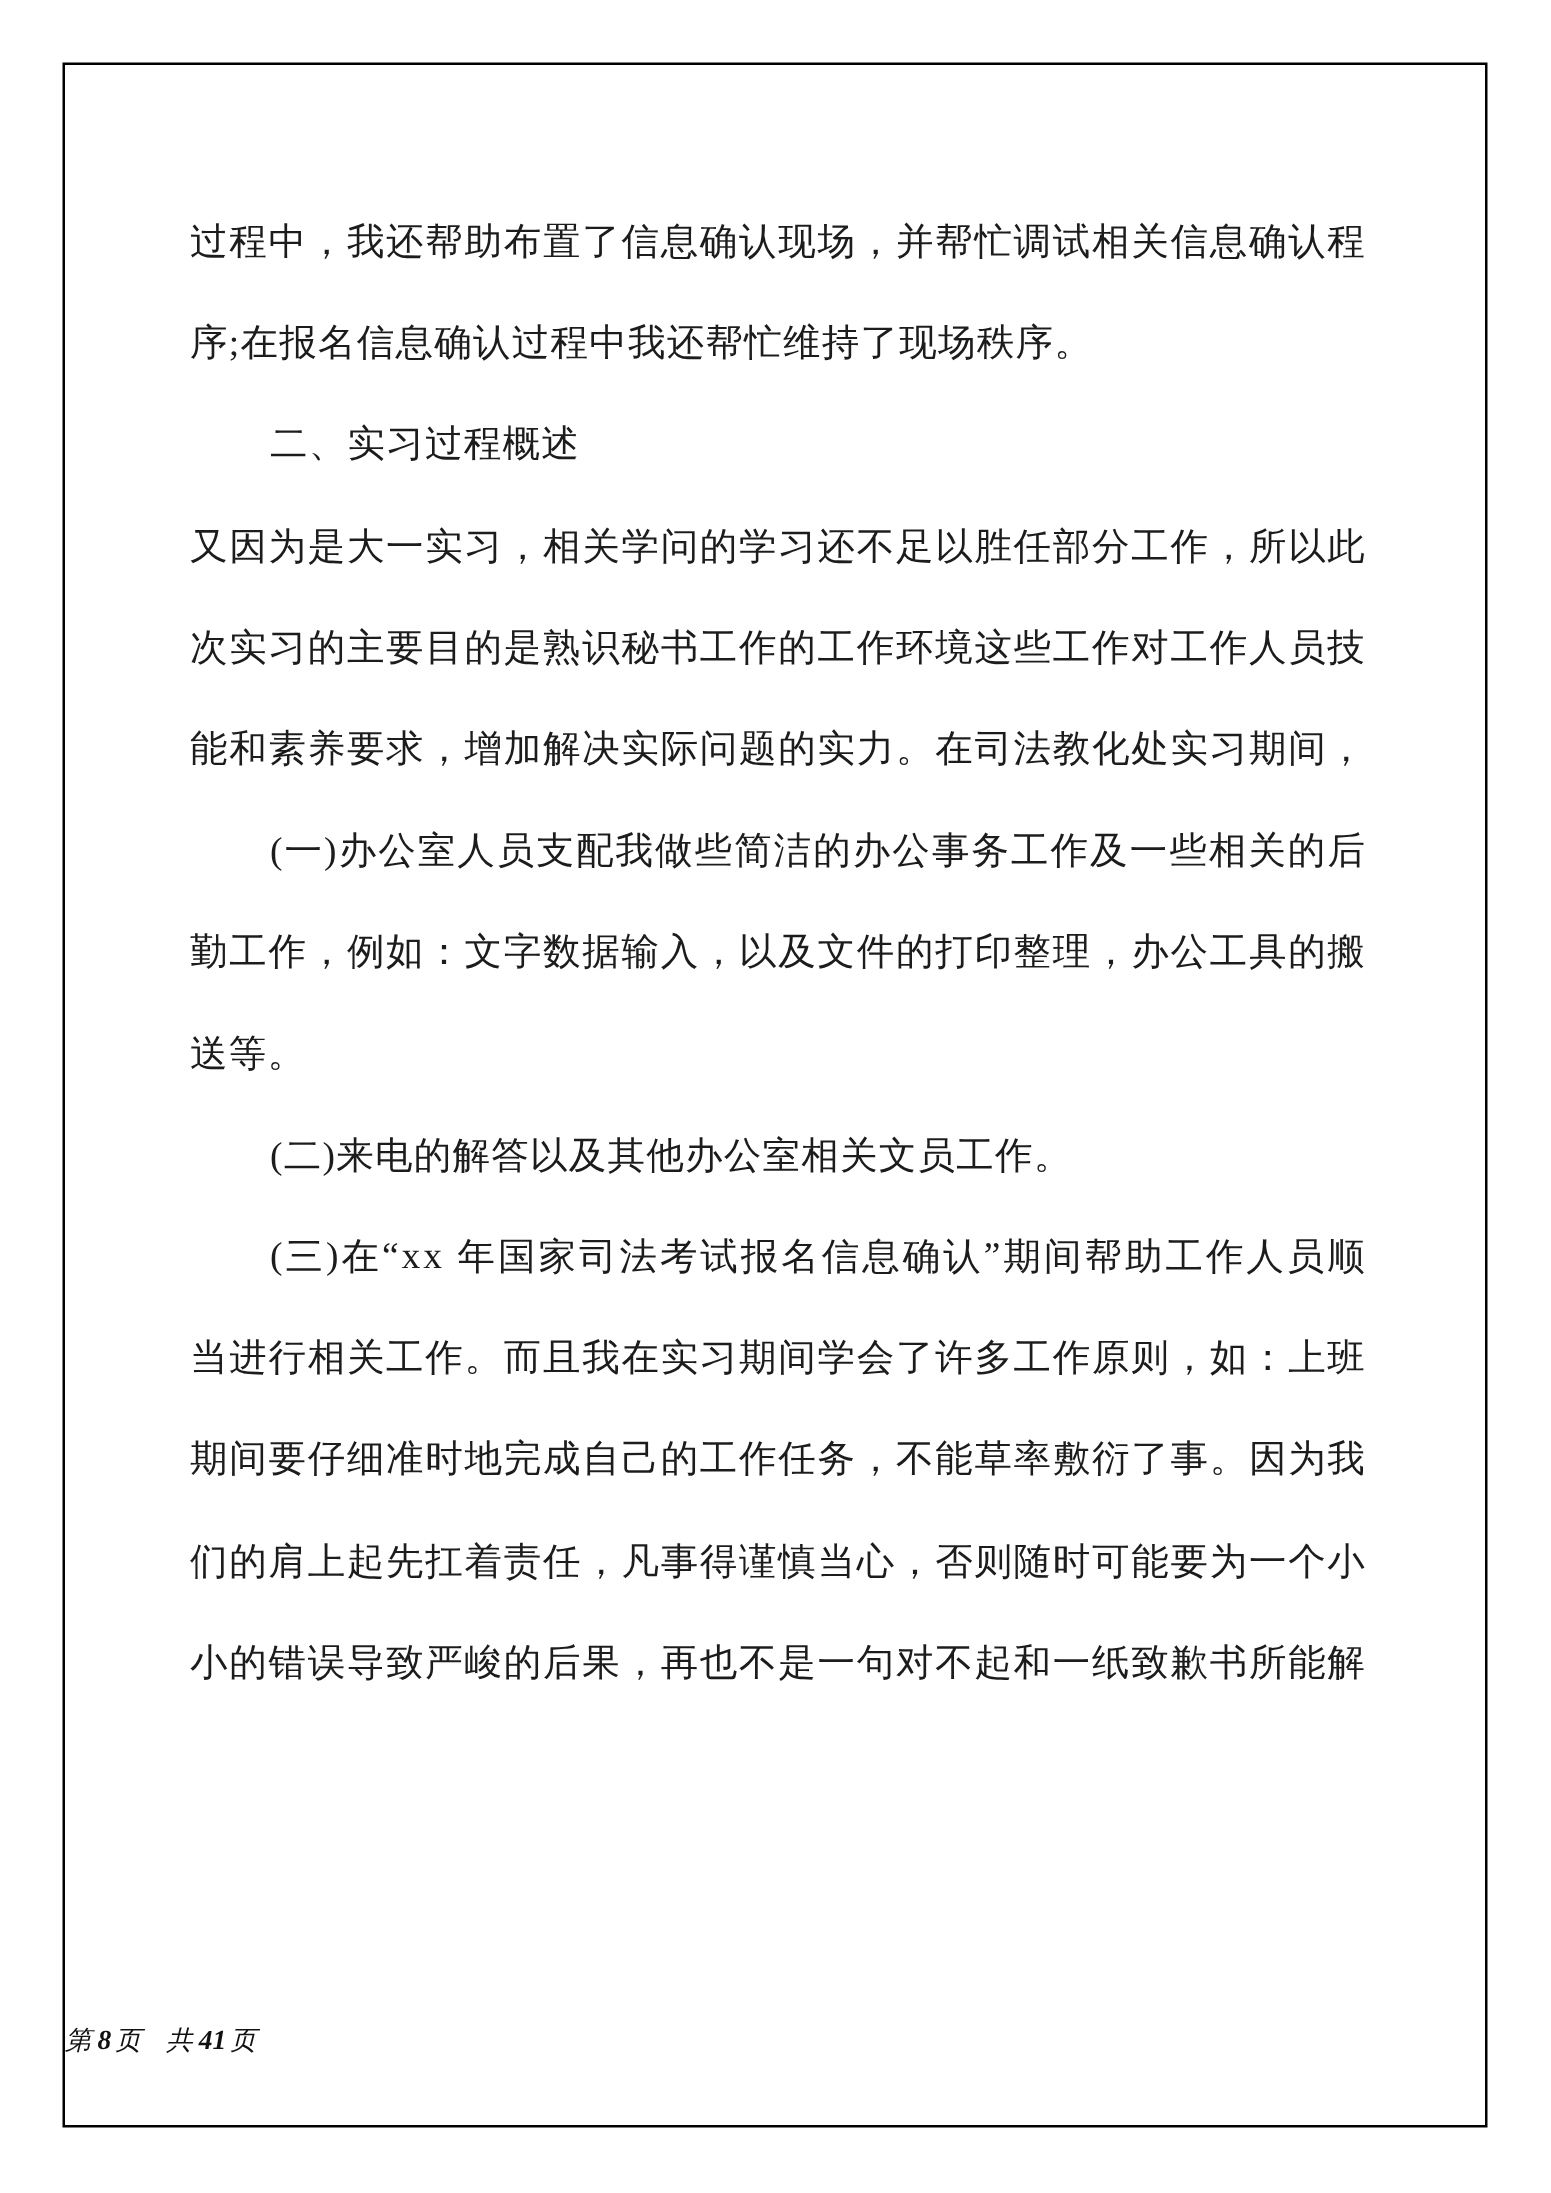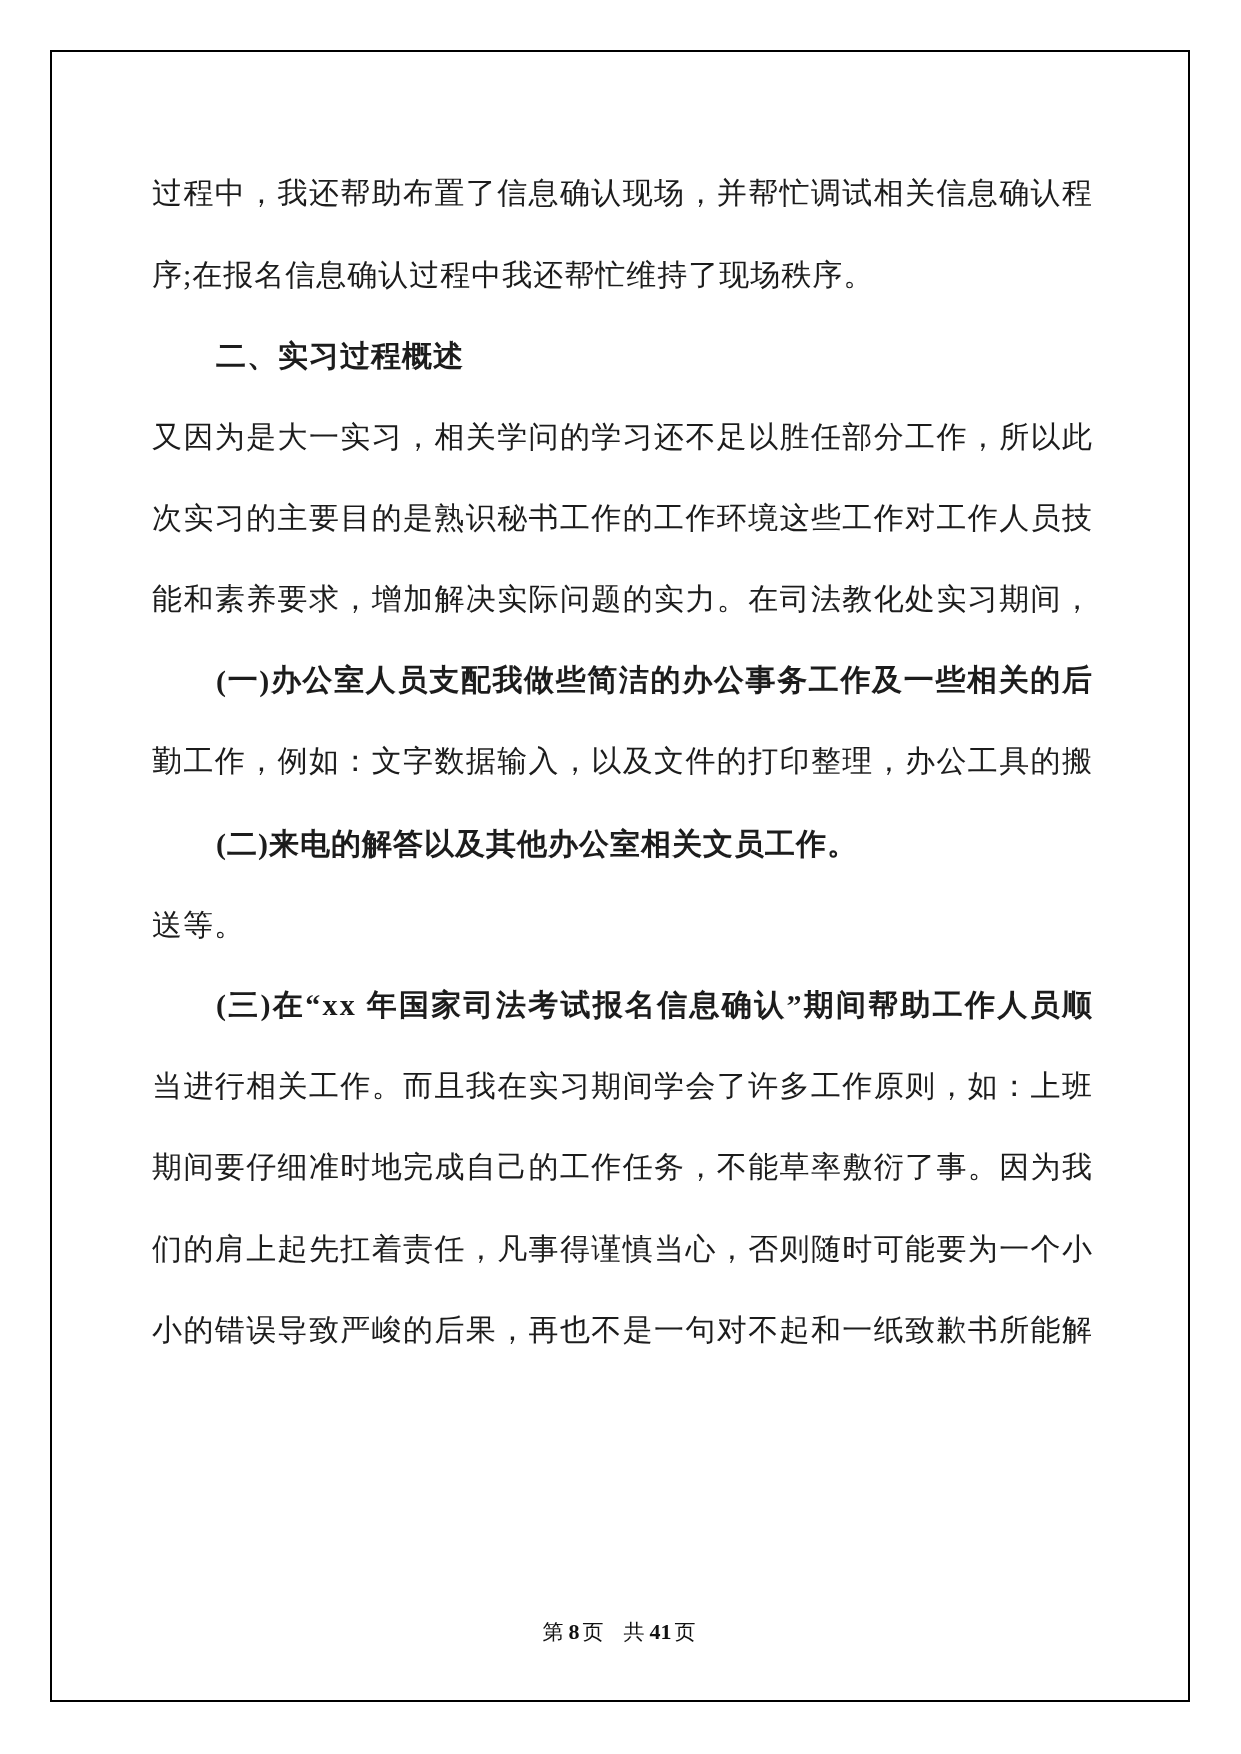--- a/index.html
+++ b/index.html
@@ -34,42 +34,41 @@
   .line {
     height: 81.2px;
     line-height: 81.2px;
     font-size: 30px;
     letter-spacing: 1px;
     white-space: pre;
     font-weight: 400;
   }
   .line.indent {
     padding-left: 64px;
-    font-weight: bold;
   }
   .line.fill {
     display: flex;
     justify-content: space-between;
     align-items: center;
     letter-spacing: 0;
     line-height: normal;
     white-space: pre;
   }
   .line.fill span {
     display: inline-block;
   }
   .footer {
     position: absolute;
     left: 0;
     right: 0;
     top: 1566px;
-    text-align: center;
     font-size: 21px;
     letter-spacing: 2px;
     color: #111111;
+    font-style: italic;
   }
   .footer .num {
     font-family: "Liberation Serif", "DejaVu Serif", serif;
     font-weight: bold;
     font-size: 22px;
     letter-spacing: 0;
     margin: 0 3px;
   }
   .footer .total-group {
     margin-left: 18px;
@@ -82,22 +81,22 @@
   <div class="frame">
     <div class="doc-body" id="doc-body">
         <div class="line fill"><span>过</span><span>程</span><span>中</span><span>，</span><span>我</span><span>还</span><span>帮</span><span>助</span><span>布</span><span>置</span><span>了</span><span>信</span><span>息</span><span>确</span><span>认</span><span>现</span><span>场</span><span>，</span><span>并</span><span>帮</span><span>忙</span><span>调</span><span>试</span><span>相</span><span>关</span><span>信</span><span>息</span><span>确</span><span>认</span><span>程</span></div>
         <div class="line">序;在报名信息确认过程中我还帮忙维持了现场秩序。</div>
         <div class="line indent">二、实习过程概述</div>
         <div class="line fill"><span>又</span><span>因</span><span>为</span><span>是</span><span>大</span><span>一</span><span>实</span><span>习</span><span>，</span><span>相</span><span>关</span><span>学</span><span>问</span><span>的</span><span>学</span><span>习</span><span>还</span><span>不</span><span>足</span><span>以</span><span>胜</span><span>任</span><span>部</span><span>分</span><span>工</span><span>作</span><span>，</span><span>所</span><span>以</span><span>此</span></div>
         <div class="line fill"><span>次</span><span>实</span><span>习</span><span>的</span><span>主</span><span>要</span><span>目</span><span>的</span><span>是</span><span>熟</span><span>识</span><span>秘</span><span>书</span><span>工</span><span>作</span><span>的</span><span>工</span><span>作</span><span>环</span><span>境</span><span>这</span><span>些</span><span>工</span><span>作</span><span>对</span><span>工</span><span>作</span><span>人</span><span>员</span><span>技</span></div>
         <div class="line fill"><span>能</span><span>和</span><span>素</span><span>养</span><span>要</span><span>求</span><span>，</span><span>增</span><span>加</span><span>解</span><span>决</span><span>实</span><span>际</span><span>问</span><span>题</span><span>的</span><span>实</span><span>力</span><span>。</span><span>在</span><span>司</span><span>法</span><span>教</span><span>化</span><span>处</span><span>实</span><span>习</span><span>期</span><span>间</span><span>，</span></div>
         <div class="line indent fill"><span>(</span><span>一</span><span>)</span><span>办</span><span>公</span><span>室</span><span>人</span><span>员</span><span>支</span><span>配</span><span>我</span><span>做</span><span>些</span><span>简</span><span>洁</span><span>的</span><span>办</span><span>公</span><span>事</span><span>务</span><span>工</span><span>作</span><span>及</span><span>一</span><span>些</span><span>相</span><span>关</span><span>的</span><span>后</span></div>
         <div class="line fill"><span>勤</span><span>工</span><span>作</span><span>，</span><span>例</span><span>如</span><span>：</span><span>文</span><span>字</span><span>数</span><span>据</span><span>输</span><span>入</span><span>，</span><span>以</span><span>及</span><span>文</span><span>件</span><span>的</span><span>打</span><span>印</span><span>整</span><span>理</span><span>，</span><span>办</span><span>公</span><span>工</span><span>具</span><span>的</span><span>搬</span></div>
+        <div class="line">送等。</div>
         <div class="line indent">(二)来电的解答以及其他办公室相关文员工作。</div>
-        <div class="line">送等。</div>
         <div class="line indent fill"><span>(</span><span>三</span><span>)</span><span>在</span><span>“</span><span>x</span><span>x</span><span> </span><span>年</span><span>国</span><span>家</span><span>司</span><span>法</span><span>考</span><span>试</span><span>报</span><span>名</span><span>信</span><span>息</span><span>确</span><span>认</span><span>”</span><span>期</span><span>间</span><span>帮</span><span>助</span><span>工</span><span>作</span><span>人</span><span>员</span><span>顺</span></div>
         <div class="line fill"><span>当</span><span>进</span><span>行</span><span>相</span><span>关</span><span>工</span><span>作</span><span>。</span><span>而</span><span>且</span><span>我</span><span>在</span><span>实</span><span>习</span><span>期</span><span>间</span><span>学</span><span>会</span><span>了</span><span>许</span><span>多</span><span>工</span><span>作</span><span>原</span><span>则</span><span>，</span><span>如</span><span>：</span><span>上</span><span>班</span></div>
         <div class="line fill"><span>期</span><span>间</span><span>要</span><span>仔</span><span>细</span><span>准</span><span>时</span><span>地</span><span>完</span><span>成</span><span>自</span><span>己</span><span>的</span><span>工</span><span>作</span><span>任</span><span>务</span><span>，</span><span>不</span><span>能</span><span>草</span><span>率</span><span>敷</span><span>衍</span><span>了</span><span>事</span><span>。</span><span>因</span><span>为</span><span>我</span></div>
         <div class="line fill"><span>们</span><span>的</span><span>肩</span><span>上</span><span>起</span><span>先</span><span>扛</span><span>着</span><span>责</span><span>任</span><span>，</span><span>凡</span><span>事</span><span>得</span><span>谨</span><span>慎</span><span>当</span><span>心</span><span>，</span><span>否</span><span>则</span><span>随</span><span>时</span><span>可</span><span>能</span><span>要</span><span>为</span><span>一</span><span>个</span><span>小</span></div>
         <div class="line fill"><span>小</span><span>的</span><span>错</span><span>误</span><span>导</span><span>致</span><span>严</span><span>峻</span><span>的</span><span>后</span><span>果</span><span>，</span><span>再</span><span>也</span><span>不</span><span>是</span><span>一</span><span>句</span><span>对</span><span>不</span><span>起</span><span>和</span><span>一</span><span>纸</span><span>致</span><span>歉</span><span>书</span><span>所</span><span>能</span><span>解</span></div>
       </div>
     <div class="footer"><span>第</span><span class="num">8</span><span>页</span><span class="total-group">共</span><span class="num">41</span><span>页</span></div>
   </div>
 </div>
 

